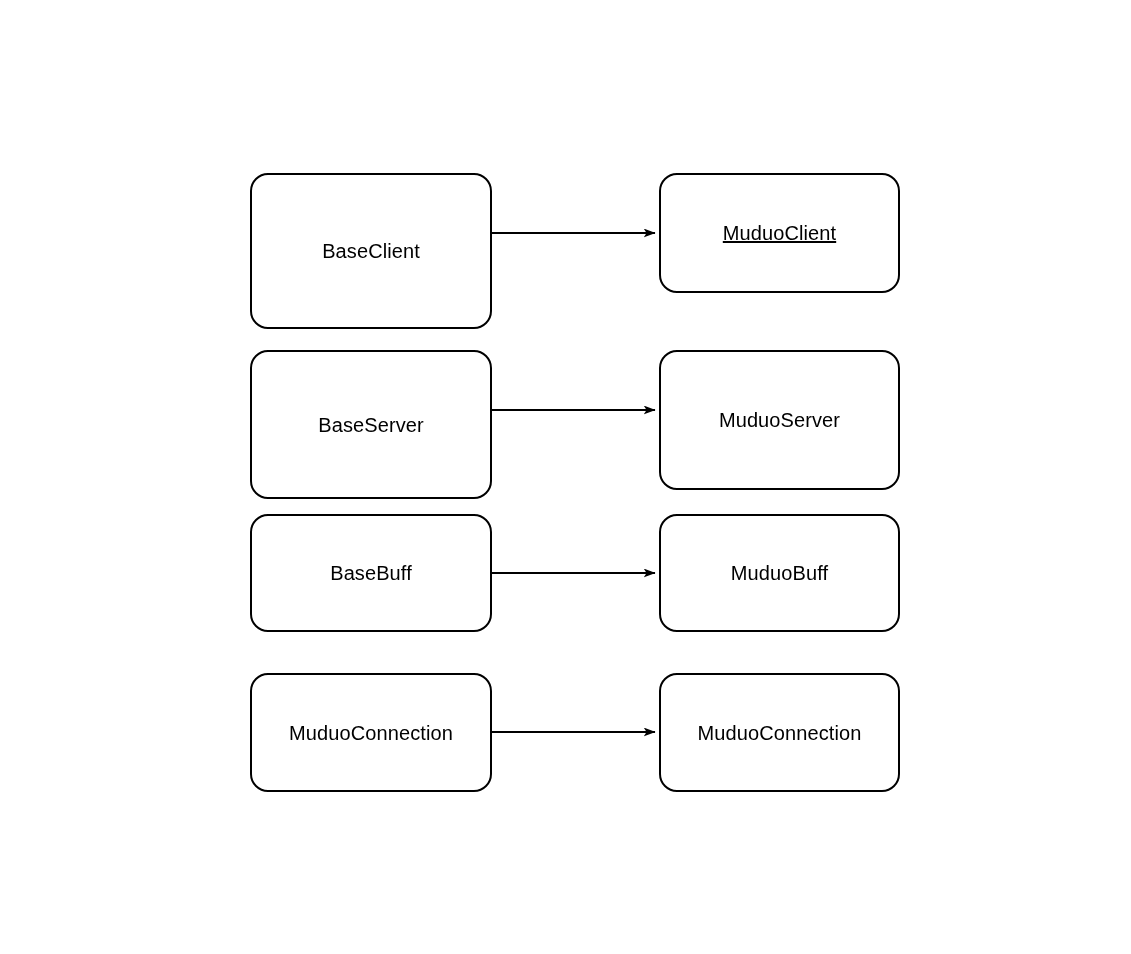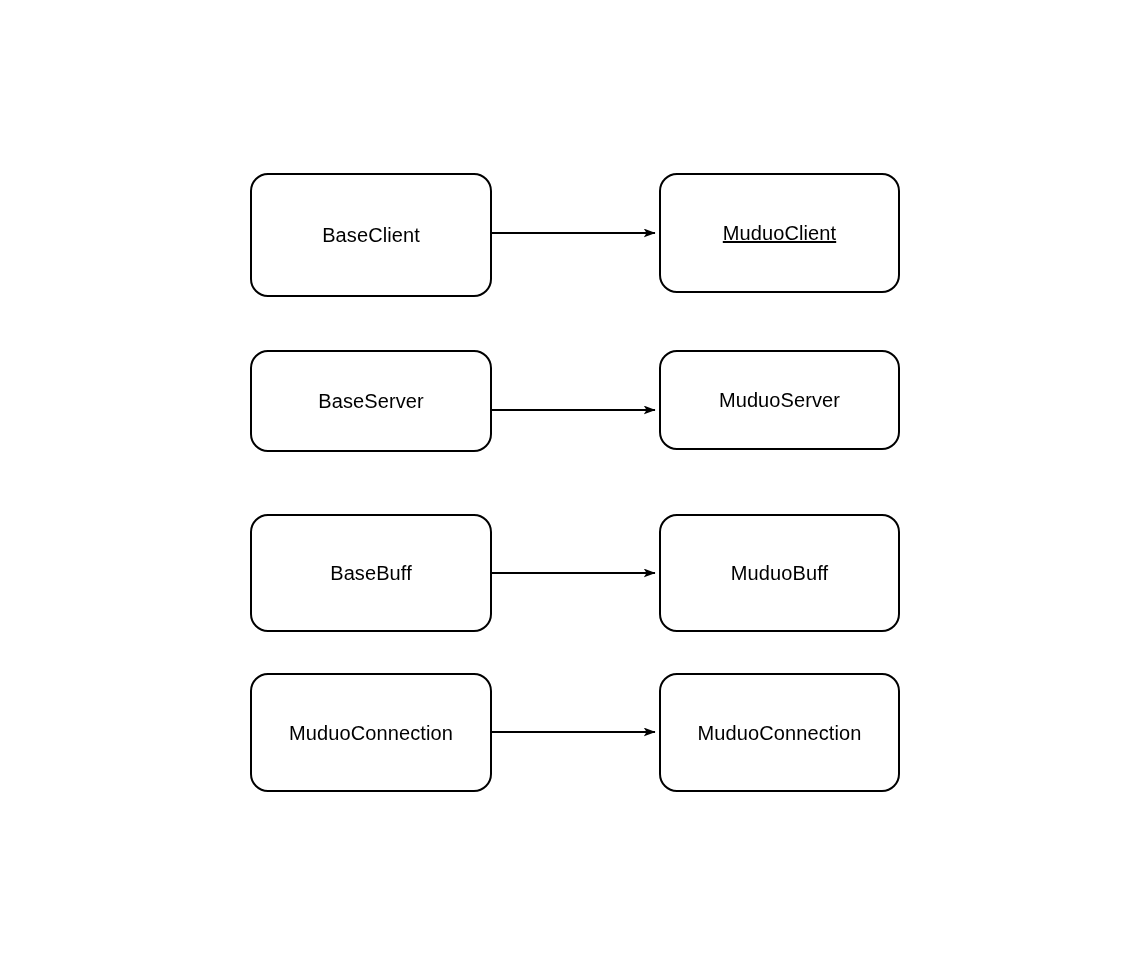--- a/index.html
+++ b/index.html
@@ -66,33 +66,33 @@
       <line x1="492" y1="410" x2="655" y2="410" stroke="#000000" stroke-width="2" marker-end="url(#arrowhead)"></line>
     </g>
     <g>
       <line x1="492" y1="573" x2="655" y2="573" stroke="#000000" stroke-width="2" marker-end="url(#arrowhead)"></line>
     </g>
     <g>
       <line x1="492" y1="732" x2="655" y2="732" stroke="#000000" stroke-width="2" marker-end="url(#arrowhead)"></line>
     </g>
   </svg>
 
-  <div class="node-box" style="left:250px; top:173px; width:242px; height:124px;justify-content:center;">
+  <div class="node-box" style="left:250px; top:173px; width:242px; height:156px;justify-content:center;">
     <span class="node-label">BaseClient</span>
   </div>
 
   <div class="node-box" style="left:659px; top:173px; width:241px; height:120px;text-decoration:underline;">
     <span class="node-label">MuduoClient</span>
   </div>
 
-  <div class="node-box" style="left:250px; top:350px; width:242px; height:102px;">
+  <div class="node-box" style="left:250px; top:350px; width:242px; height:149px;">
     <span class="node-label">BaseServer</span>
   </div>
 
-  <div class="node-box" style="left:659px; top:350px; width:241px; height:100px;">
+  <div class="node-box" style="left:659px; top:350px; width:241px; height:140px;">
     <span class="node-label">MuduoServer</span>
   </div>
 
   <div class="node-box" style="left:250px; top:514px; width:242px; height:118px;">
     <span class="node-label">BaseBuff</span>
   </div>
 
   <div class="node-box" style="left:659px; top:514px; width:241px; height:118px;">
     <span class="node-label">MuduoBuff</span>
   </div>

